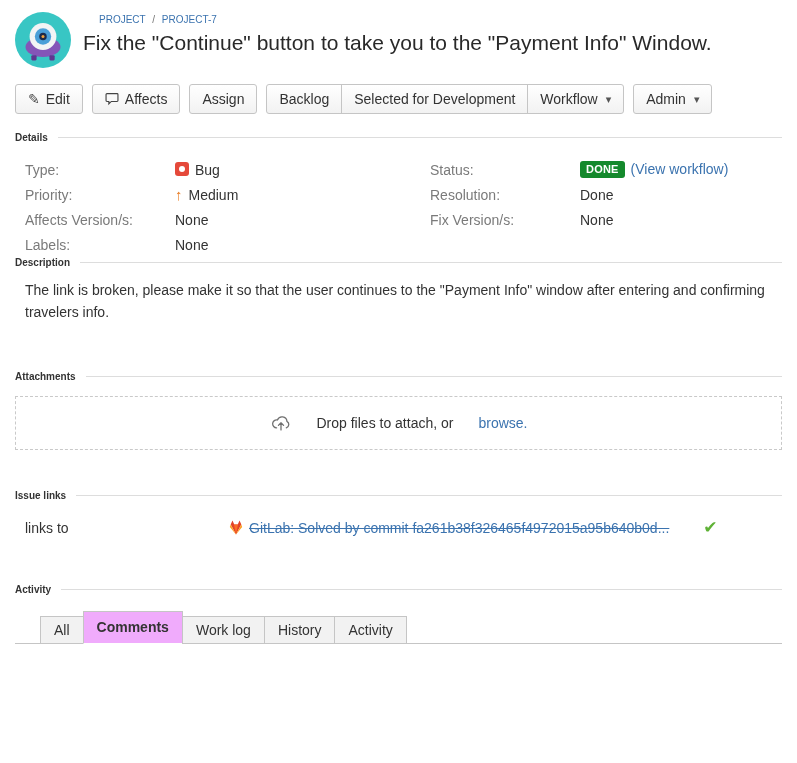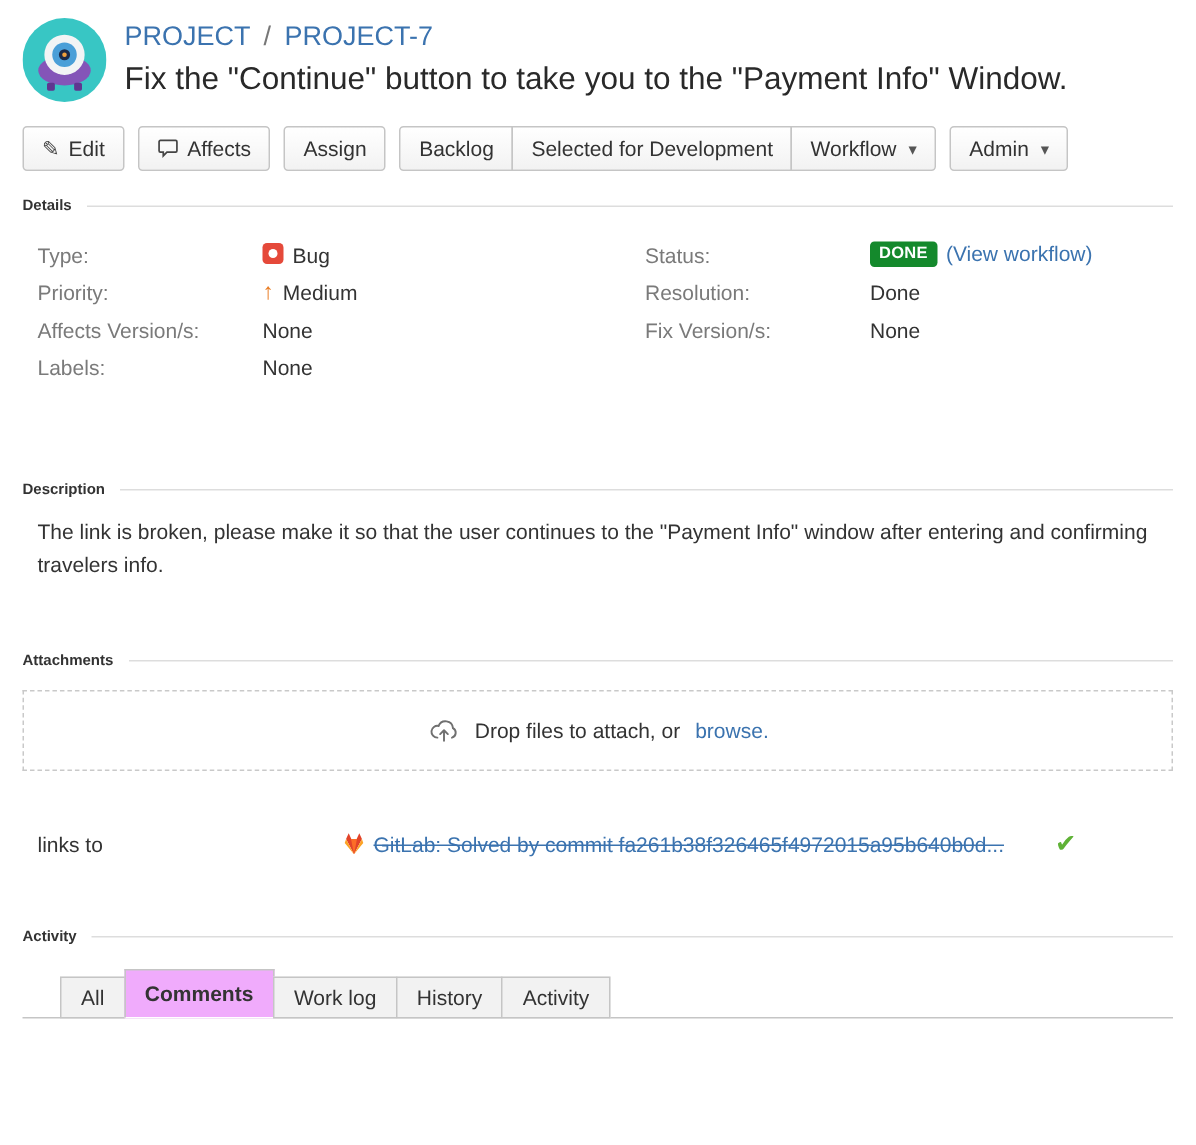--- a/index.html
+++ b/index.html
@@ -9,21 +9,21 @@
     font-family: "Liberation Sans", sans-serif;
     font-size: 14px; color: #333;
   }
   a { color: #3b73af; text-decoration: none; cursor: pointer; }
   .page { padding: 12px 15px 0 15px; }
 
   
   .header { display: flex; align-items: flex-start; }
   .avatar { width: 56px; height: 56px; flex: 0 0 56px; }
   .header-text { margin-left: 12px; padding-top: 2px; min-width: 0; }
-  .breadcrumb { font-size: 18px; }
+  .breadcrumb { font-size: 10px; margin-left: 16px; }
   .breadcrumb .sep { color: #777; margin: 0 4px; }
   .title {
     font-size: 21px; font-weight: normal; color: #292929;
     margin: 5px 0 0 0; line-height: 1.25; white-space: nowrap;
   }
 
   
   .toolbar { display: flex; align-items: center; margin: 16px 0 18px 0; }
   .btn {
     display: inline-flex; align-items: center; gap: 6px;
@@ -41,21 +41,21 @@
   .pencil-icon { font-size: 14px; line-height: 1; color: #444; }
 
   
   .section-head {
     display: flex; align-items: center;
     font-weight: bold; font-size: 10px; color: #333;
   }
   .section-head .rule { flex: 1; border-top: 1px solid #ddd; margin-left: 10px; }
 
   
-  .details-cols { display: flex; margin-top: 14px; margin-bottom: 64px; }
+  .details-cols { display: flex; margin-top: 14px; }
   .details-col-left { flex: 0 0 405px; }
   .details-col-right { flex: 1; }
   .field { display: flex; align-items: center; min-height: 25px; padding-left: 10px; }
   .field .lbl { flex: 0 0 150px; color: #7a7a7a; }
   .field .val { display: flex; align-items: flex-start; gap: 6px; }
   .bug-icon { width: 14px; height: 14px; background: #e5493a; border-radius: 3px; position: relative; flex: 0 0 14px; }
   .bug-icon::after {
     content: ""; position: absolute; left: 4px; top: 4px;
     width: 6px; height: 6px; border-radius: 50%; background: #fff;
   }
@@ -65,21 +65,21 @@
     padding: 2px 6px 3px 6px; border-radius: 3px; letter-spacing: .2px;
   }
 
   
   .desc-text { margin: 12px 0 48px 10px; line-height: 1.55; color: #333; max-width: 760px; }
 
   
   .dropzone {
     margin: 14px 0 40px 0; border: 1px dashed #c9c9c9;
     min-height: 54px; display: flex; align-items: center; justify-content: center;
-    gap: 10px; color: #333; cursor: pointer;
+    gap: 25px; color: #333; cursor: pointer;
   }
 
   
   .issuelink-row { display: flex; align-items: center; margin: 18px 0 48px 0; padding-left: 10px; }
   .issuelink-row .lbl { flex: 0 0 203px; color: #333; }
   .gitlab-icon { margin-right: 5px; display: inline-flex; }
   .link-strike { text-decoration: line-through; }
   .check-icon { color: #5fb236; font-size: 17px; margin-left: 34px; line-height: 1; }
 
   
@@ -219,20 +219,24 @@
   </div>
   <div class="dropzone">
     <svg width="22" height="22" viewBox="0 0 24 24">
       <path d="M7.2 17.2 a4.3 4.3 0 1 1 .9 -8.5 a5.4 5.4 0 0 1 10.4 1.5 a3.8 3.8 0 0 1 -.7 7" fill="none" stroke="#707070" stroke-width="1.4" stroke-linecap="round"></path>
       <path d="M12 19.5 V12 M9.2 14.6 L12 11.8 L14.8 14.6" fill="none" stroke="#707070" stroke-width="1.4" stroke-linecap="round" stroke-linejoin="round"></path>
     </svg>
     <span>Drop files to attach, or</span>
     <a>browse.</a>
   </div>
 
+  <div class="section-head">
+    <span>Issue links</span>
+    <span class="rule"></span>
+  </div>
   <div class="issuelink-row">
     <span class="lbl">links to</span>
     <span class="gitlab-icon">
       <svg width="16" height="15" viewBox="0 0 36 34">
         <path fill="#e24329" d="M18 33 L6 10 L10 1 L14 10 L22 10 L26 1 L30 10 Z"></path>
         <path fill="#fc6d26" d="M18 33 L13.5 10 L22.5 10 Z"></path>
         <path fill="#fca326" d="M6 10 L4 16 L18 33 Z M30 10 L32 16 L18 33 Z"></path>
       </svg>
     </span>
     <a class="link-strike">GitLab: Solved by commit fa261b38f326465f4972015a95b640b0d...</a>

